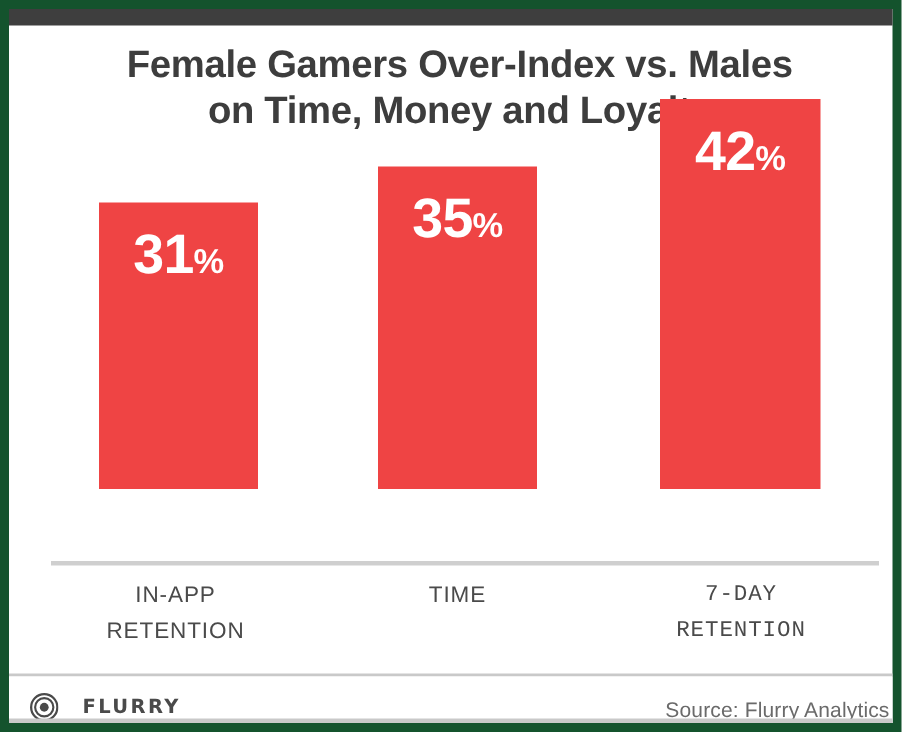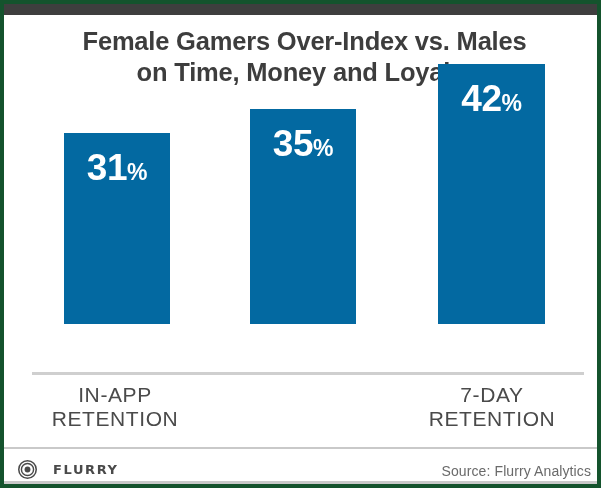--- a/index.html
+++ b/index.html
@@ -13,21 +13,21 @@
     font-family: "Liberation Sans", sans-serif;
     overflow: hidden;
   }
 
   #infographic {
     position: relative;
     width: 601px;
     height: 488px;
     background: #ffffff;
     box-sizing: border-box;
-    border: 4px solid #14532d;
+    border: 6px solid #14532d;
     overflow: hidden;
   }
 
   
   .top-rule {
     position: absolute;
     top: 0;
     left: 0;
     width: 601px;
     height: 11px;
@@ -62,21 +62,21 @@
     position: absolute;
     left: 28px;
     top: 368px;
     width: 552px;
     height: 3px;
     background: #cfcfcf;
   }
 
   .bar {
     position: absolute;
-    background: #0369a1;
+    background: #ef4444;
     bottom: 0;
   }
   .bar-wrap {
     position: absolute;
     bottom: 120px; 
     height: 300px;
   }
 
   .bar-value {
     position: absolute;
@@ -96,21 +96,21 @@
     font-size: 23px;
     font-weight: bold;
     letter-spacing: -0.3px;
   }
 
   .cat-label {
     position: absolute;
     top: 379px;
     text-align: center;
     color: #4a4a4a;
-    font-size: 21px;
+    font-size: 15px;
     font-weight: normal;
     line-height: 24px;
     letter-spacing: 0.6px;
   }
   .cat-label span { display: block; white-space: nowrap; }
 
   
   .footer-rule {
     position: absolute;
     left: 0;
@@ -192,29 +192,32 @@
       <span>RETENTION</span>
     </div>
 
     <div class="bar-wrap" style="left:246px; width:106px;">
       <div class="bar" style="left:0; width:106px; height:215px;">
         <div class="bar-value" style="top:16px;">
           <span class="num">35</span><span class="pct">%</span>
         </div>
       </div>
     </div>
+    <div class="cat-label" style="left:196px; width:206px;">
+      <span>TIME</span>
+    </div>
 
     <div class="bar-wrap" style="left:434px; width:107px;">
       <div class="bar" style="left:0; width:107px; height:260px;">
         <div class="bar-value" style="top:16px;">
           <span class="num">42</span><span class="pct">%</span>
         </div>
       </div>
     </div>
-    <div class="cat-label" style="left:385px; width:206px;">
+    <div class="cat-label" style="left:385px; width:206px;font-family:Liberation Mono, monospace;">
       <span>7-DAY</span>
       <span>RETENTION</span>
     </div>
 
   </div>
 
   <div class="footer-rule"></div>
 
   <div class="footer">
     <div class="logo">

